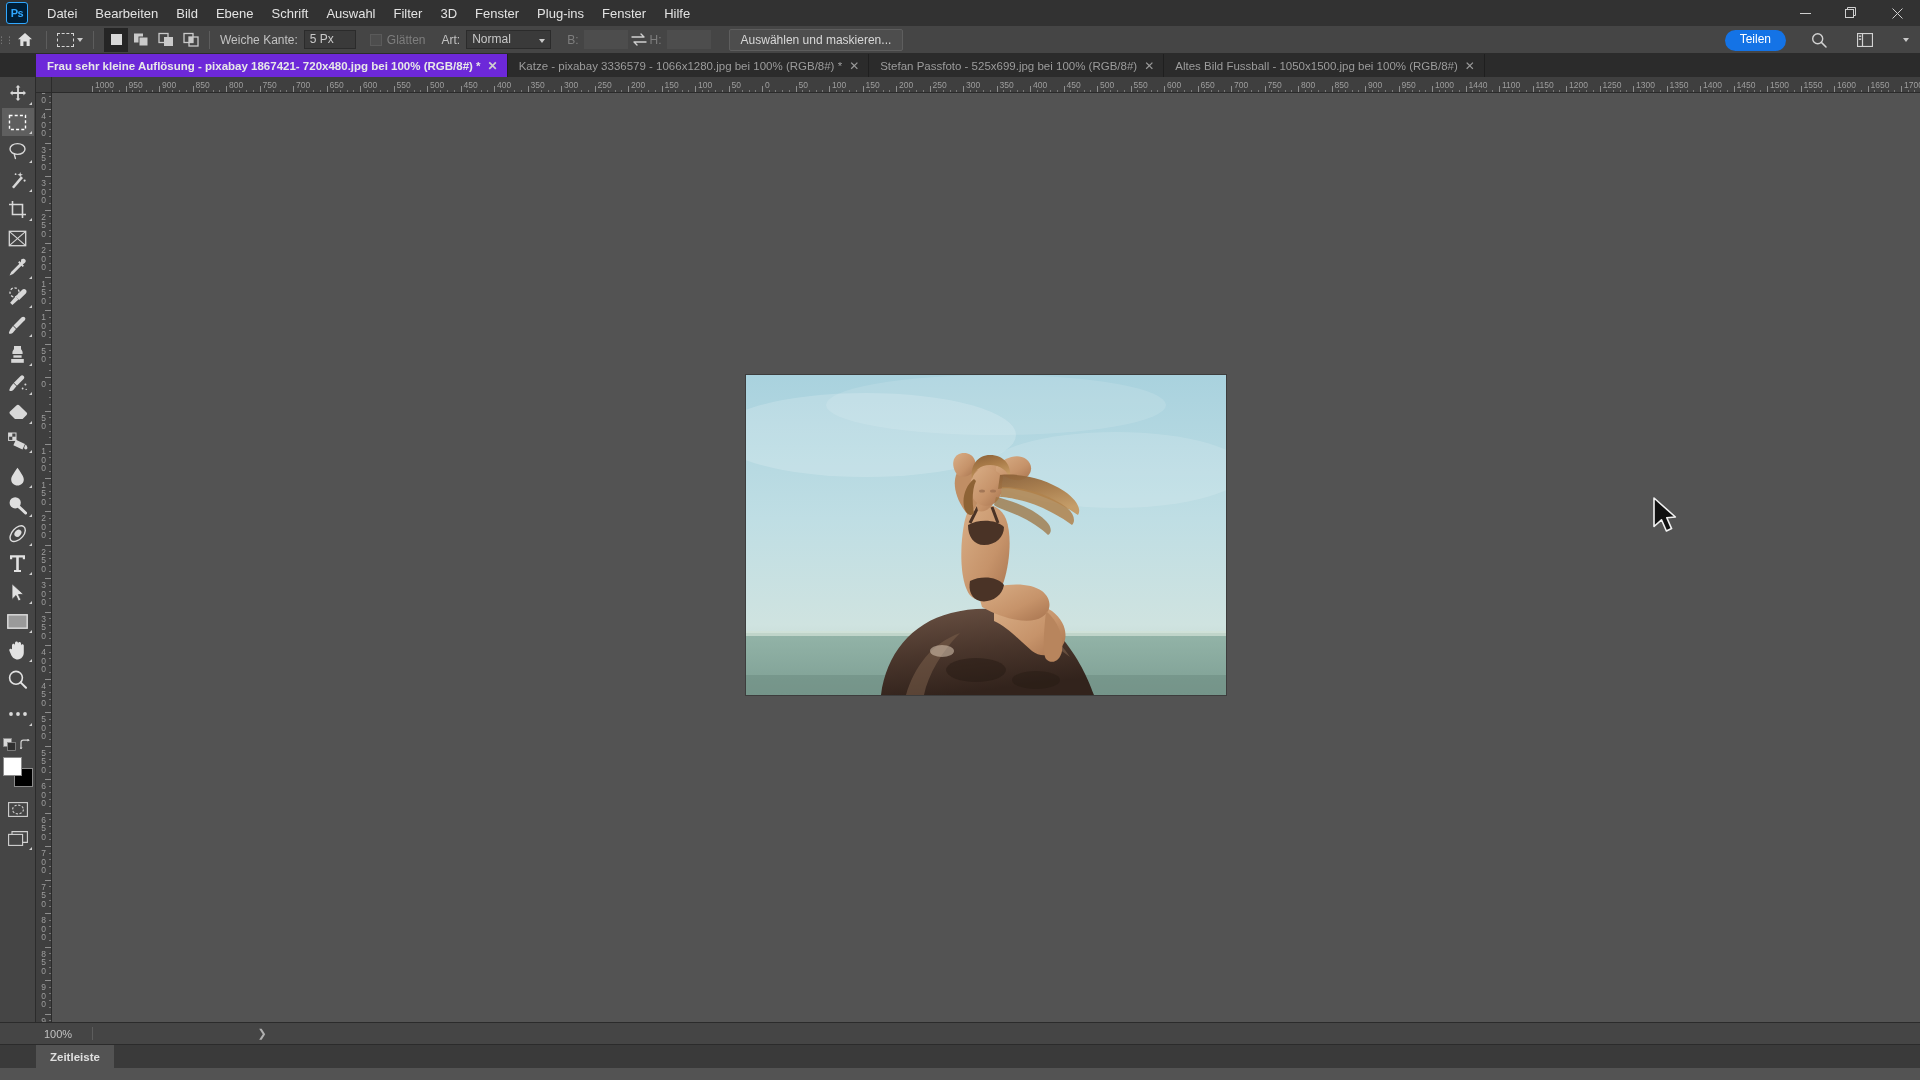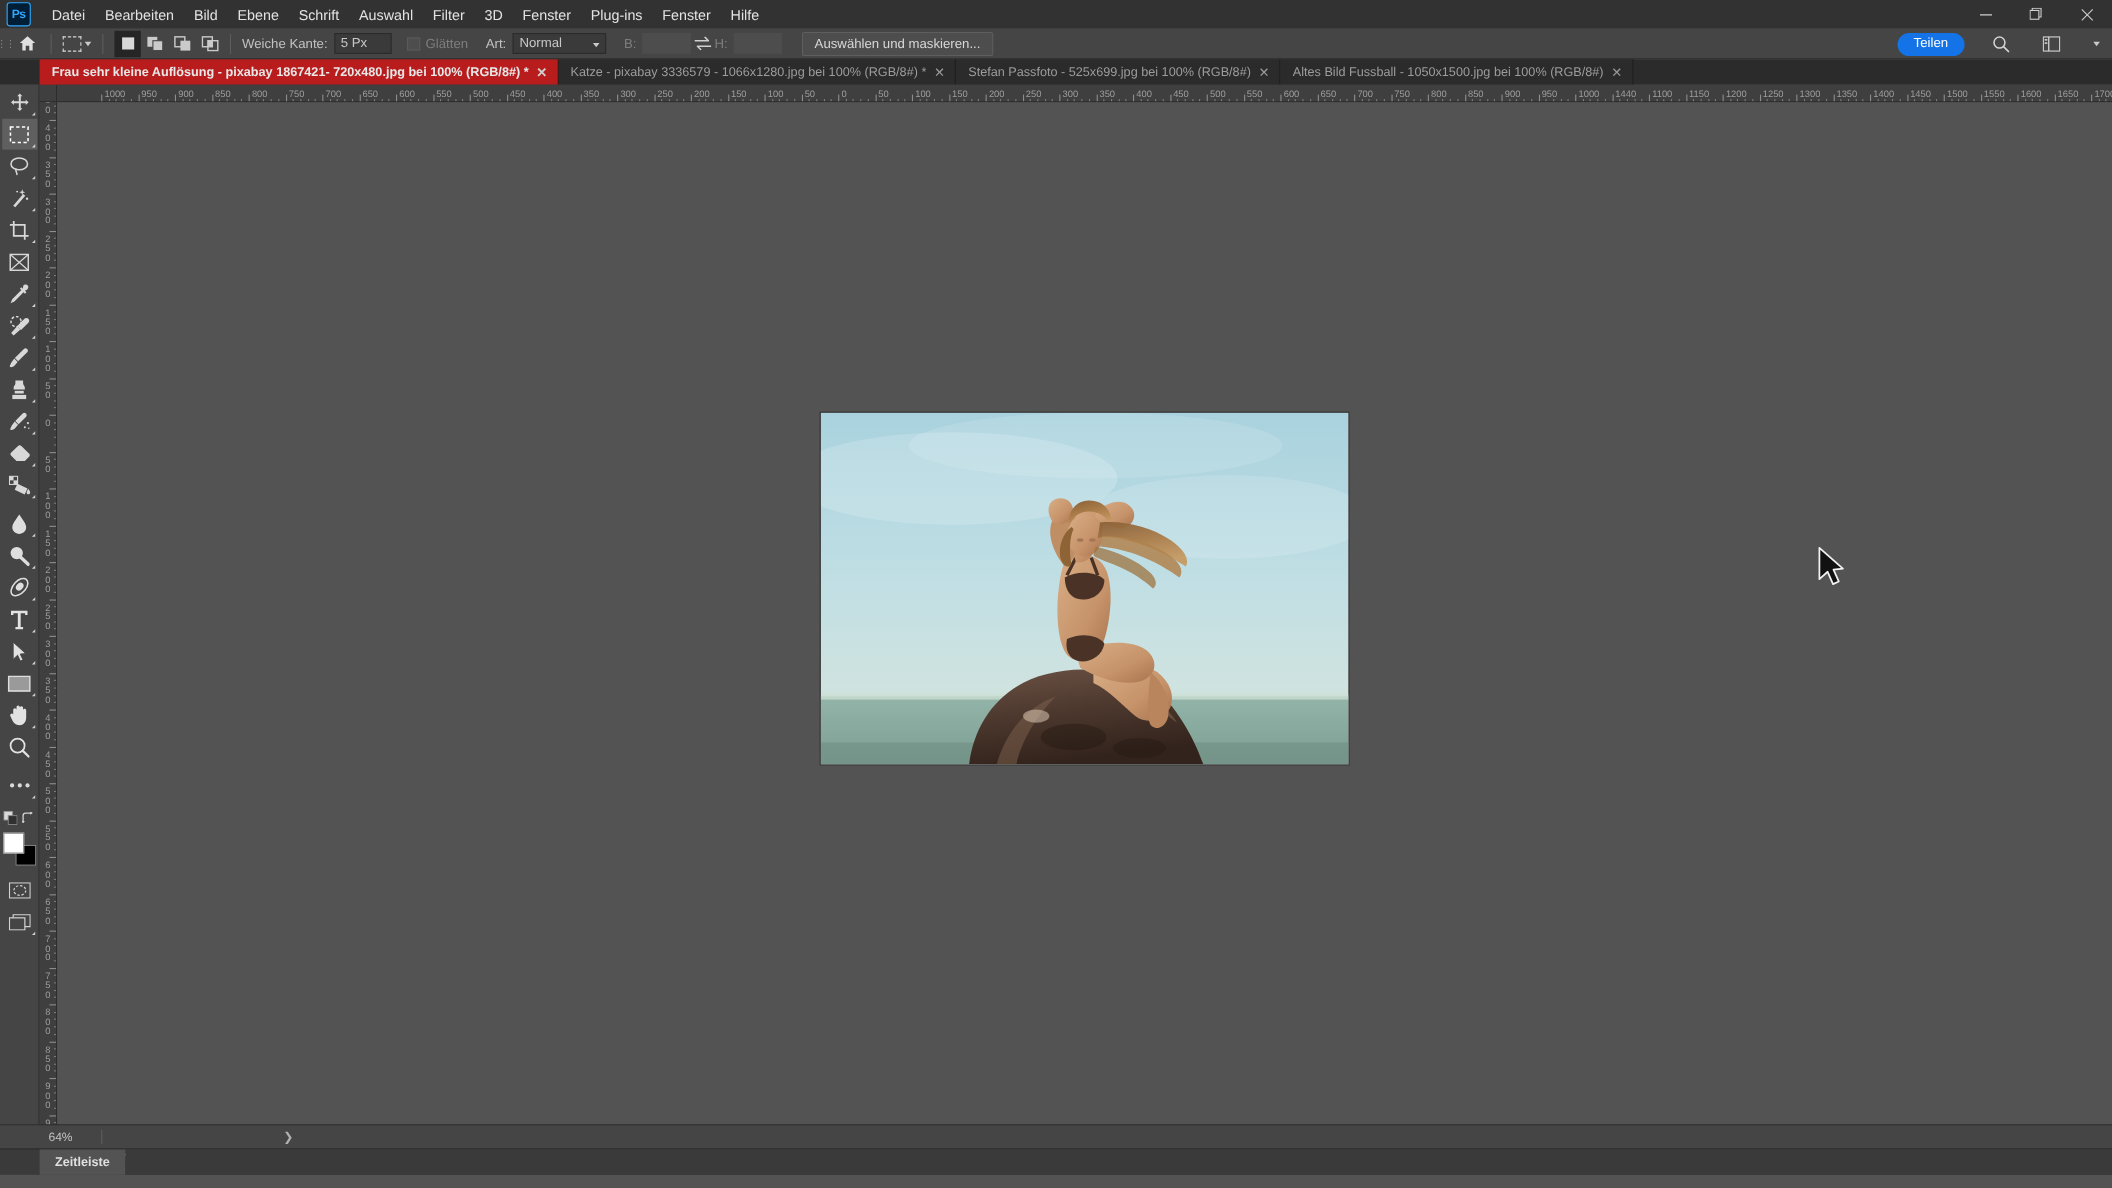--- a/index.html
+++ b/index.html
@@ -109,21 +109,21 @@
     padding-left: 36px;
   }
   .tab {
     display: flex; align-items: center; gap: 7px;
     padding: 0 9px 0 11px;
     background: #2b2b2b; color: #9c9c9c;
     font-size: 11.5px; white-space: nowrap;
     border-right: 1px solid #1f1f1f;
     position: relative;
   }
-  .tab.active { background: #b91c1c; color: #e8e8e8; font-weight: bold; }
+  .tab.active { background: #6d28d9; color: #e8e8e8; font-weight: bold; }
   .tab-close { color: #9a9a9a; font-size: 12px; line-height: 1; }
   .tab.active .tab-close { color: #cfcfcf; }
 
   
   .main { display: flex; height: 945px; }
 
   
   .toolbar {
     width: 36px; background: #454545;
     border-right: 1px solid #2b2b2b;
@@ -1178,21 +1178,21 @@
 
         <svg class="cursor-arrow" width="26" height="36" viewBox="0 0 26 36">
           <path d="M2 1 L2 29.5 L9.5 22.8 L14.4 34 L19.6 31.6 L14.8 20.8 L23.4 20 Z" fill="#111111" stroke="#f2f2f2" stroke-width="1.6" stroke-linejoin="round"></path>
         </svg>
       </div>
     </div>
   </div>
 </div>
 
 <div class="statusbar">
-  <div class="sb-zoom">64%</div>
+  <div class="sb-zoom">100%</div>
   <div class="sb-sep"></div>
   <div class="sb-size">720 Px x 480 Px (300 ppi)</div>
   <div class="sb-arrow">❯</div>
 </div>
 
 <div class="timeline">
   <div class="tl-tab">Zeitleiste</div>
   <div class="tl-rest"></div>
 </div>
 

